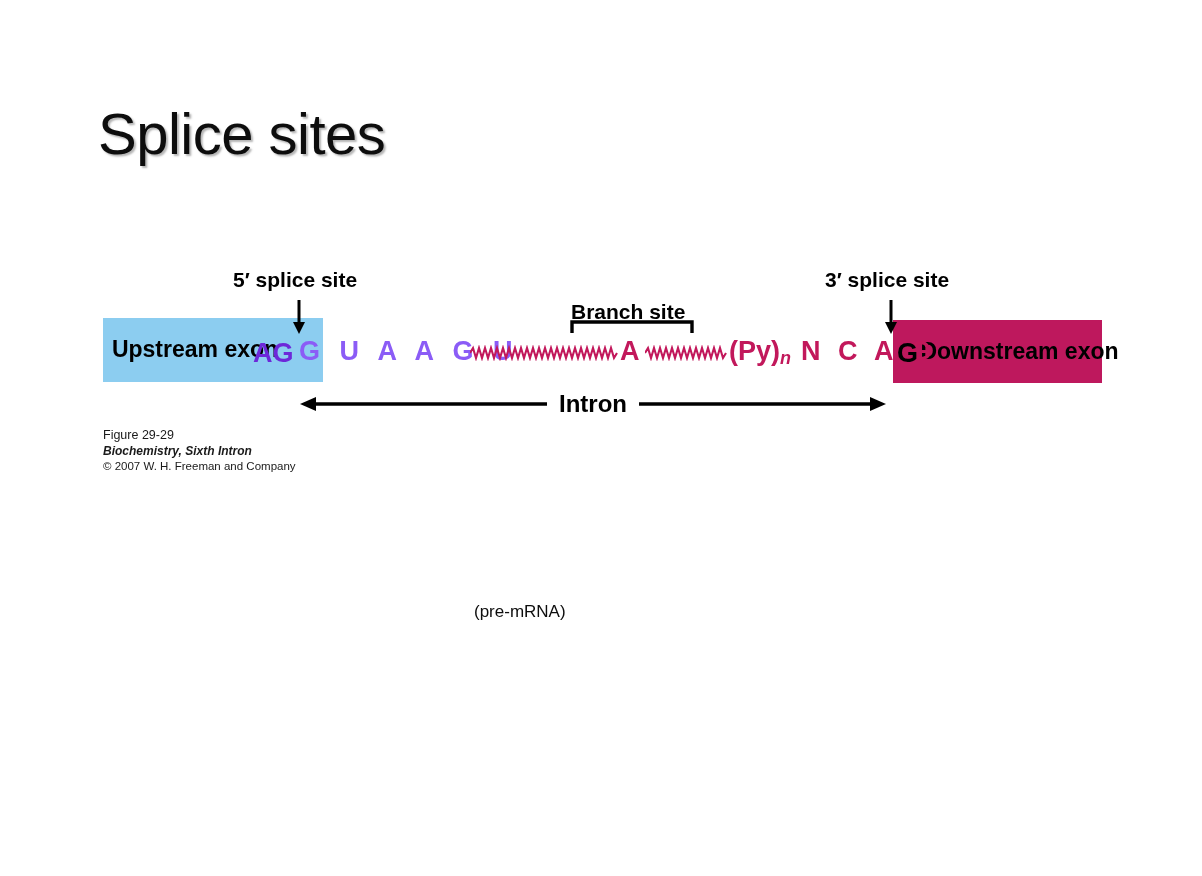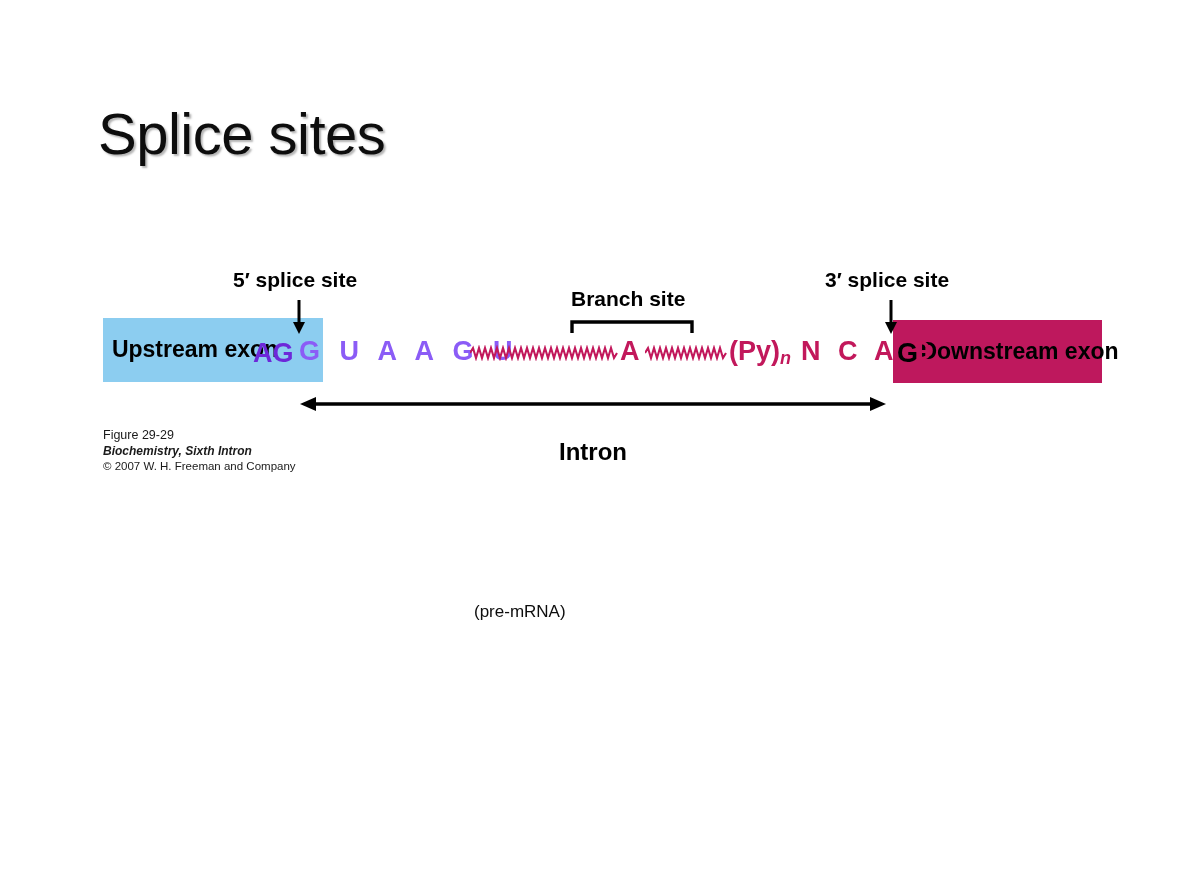--- a/index.html
+++ b/index.html
@@ -141,21 +141,21 @@
   
   .callout-label {
     position: absolute;
     font-size: 21px;
     font-weight: bold;
     color: #000000;
     white-space: nowrap;
   }
   #label-5prime { left: 233px; top: 268px; }
   #label-3prime { left: 825px; top: 268px; }
-  #label-branch { left: 571px; top: 287px; }
+  #label-branch { left: 571px; top: 300px; }
 
   .down-arrow {
     position: absolute;
     width: 16px;
     height: 34px;
   }
   #arrow-5prime { left: 291px; top: 300px; }
   #arrow-3prime { left: 883px; top: 300px; }
 
   
@@ -187,21 +187,20 @@
     left: 50%;
     top: 0px;
     transform: translateX(-50%);
     background: #ffffff;
     padding: 0 12px;
     font-size: 24px;
     font-weight: bold;
     color: #000000;
     line-height: 29px;
     white-space: nowrap;
-    margin-top: 48px;
   }
 
   
   #caption {
     position: absolute;
     left: 103px;
     top: 428px;
     line-height: 1.27;
     color: #1a1a1a;
   }

